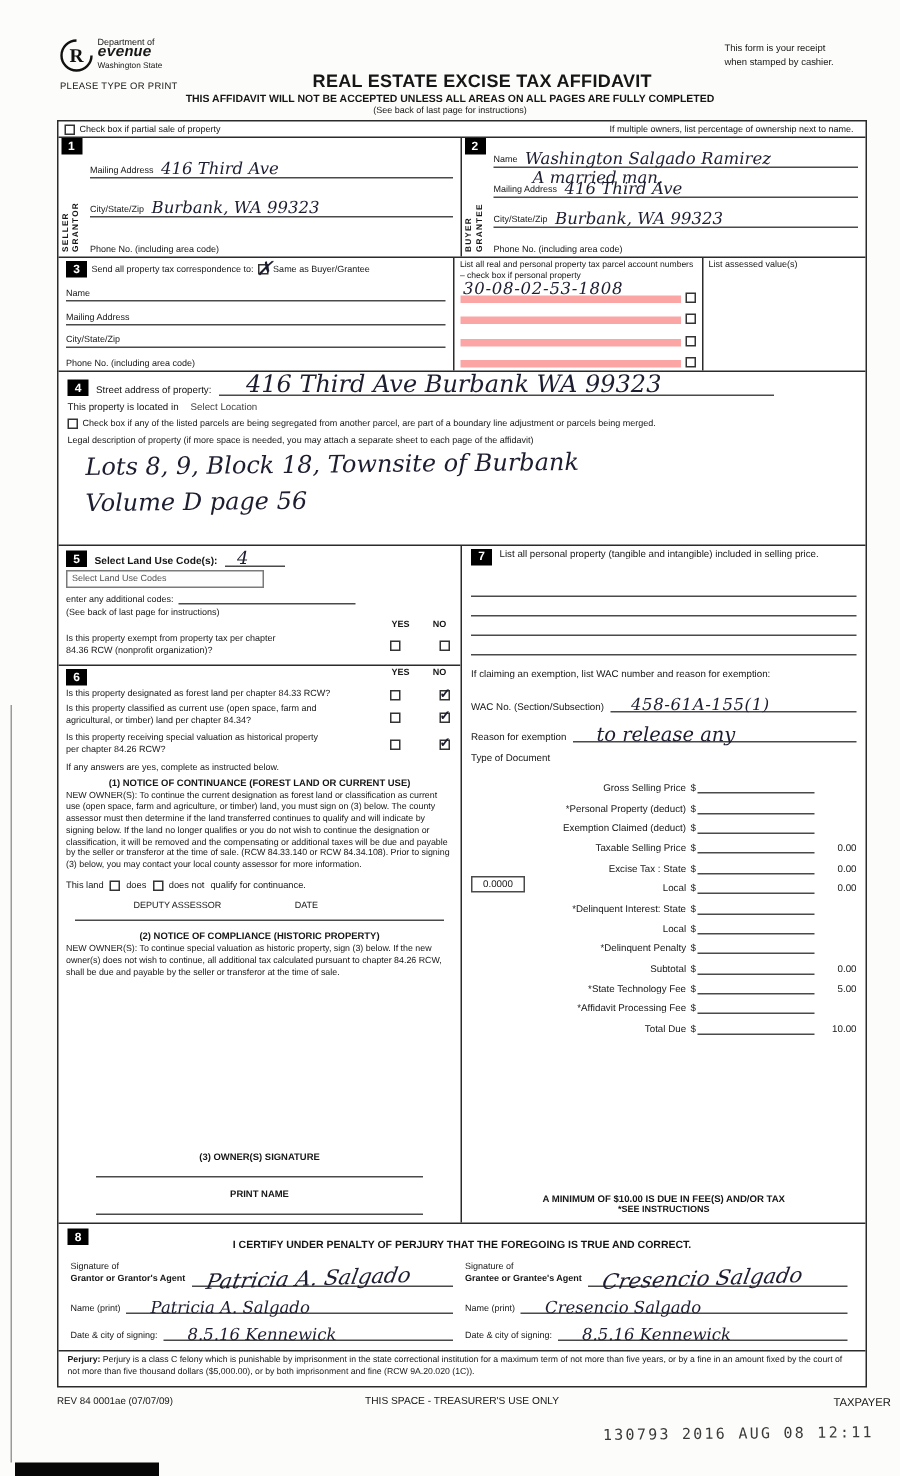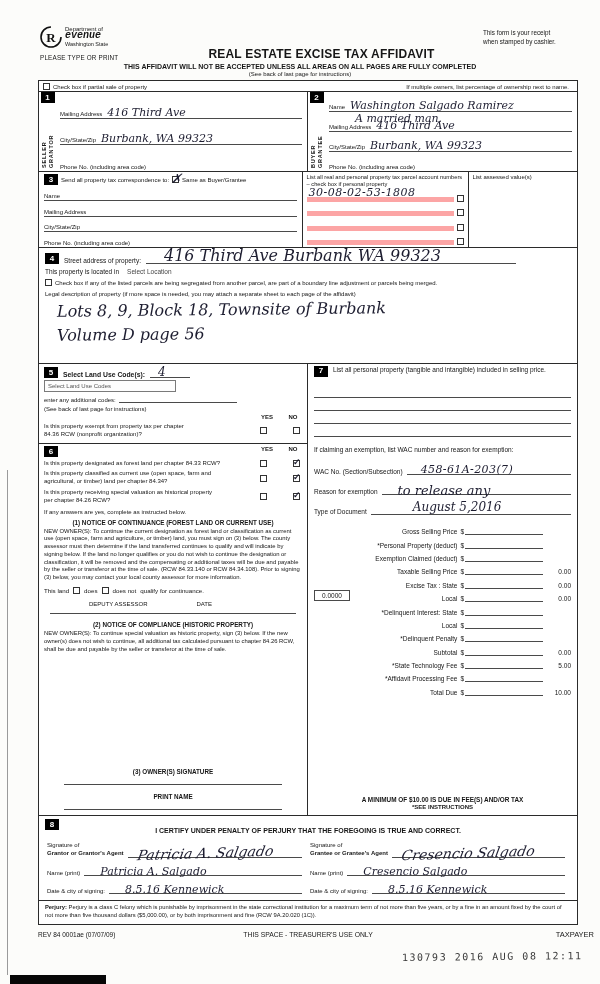--- a/index.html
+++ b/index.html
@@ -440,34 +440,31 @@
         <span>List all  personal property (tangible and intangible) included in selling price.</span>
       </div>
       <div class="blank-line" style="margin-top:8px;"></div>
       <div class="blank-line"></div>
       <div class="blank-line"></div>
       <div class="blank-line"></div>
       <div class="s7-exempt-intro">If claiming an exemption, list WAC number and reason for exemption:</div>
       <div class="s7-field">
         <span class="lbl">WAC No. (Section/Subsection)</span>
         <span class="wline">
-          <span class="hw hw-wac">458-61A-203(7)</span>
+          <span class="hw hw-wac">458-61A-155(1)</span>
         </span>
       </div>
       <div class="s7-field">
         <span class="lbl">Reason for exemption</span>
         <span class="wline">
           <span class="hw hw-reason">to release any</span>
         </span>
       </div>
       <div class="s7-field">
         <span class="lbl">Type of Document</span>
-        <span class="wline">
-          <span class="hw hw-doc">August 5,2016</span>
-        </span>
       </div>
 
       <div class="fees">
         <div class="fee-row">
           <span class="fee-label">Gross Selling Price</span>
             <span class="fee-dollar">$</span>
             <span class="fee-line"></span>
             <span class="fee-amount"></span>
         </div>
         <div class="fee-row">

